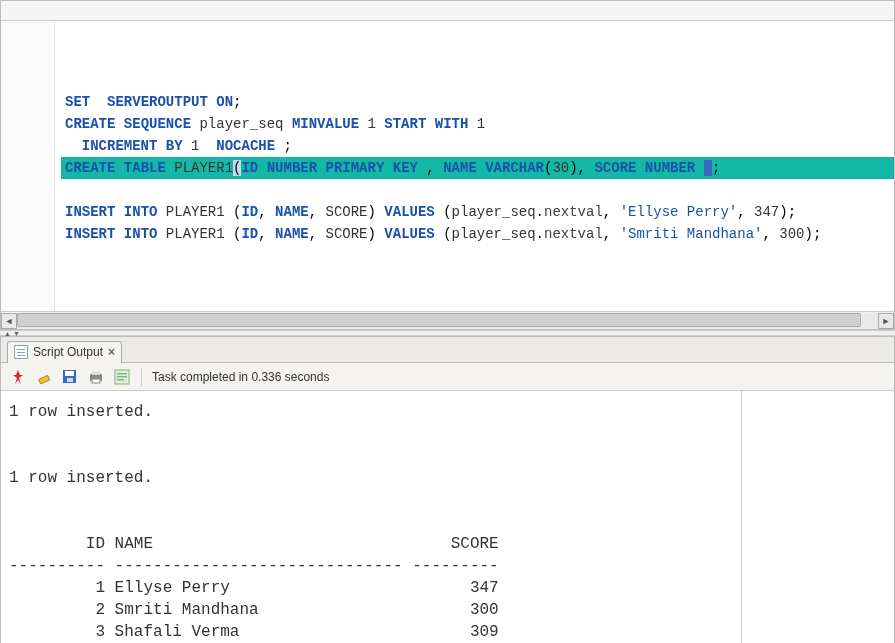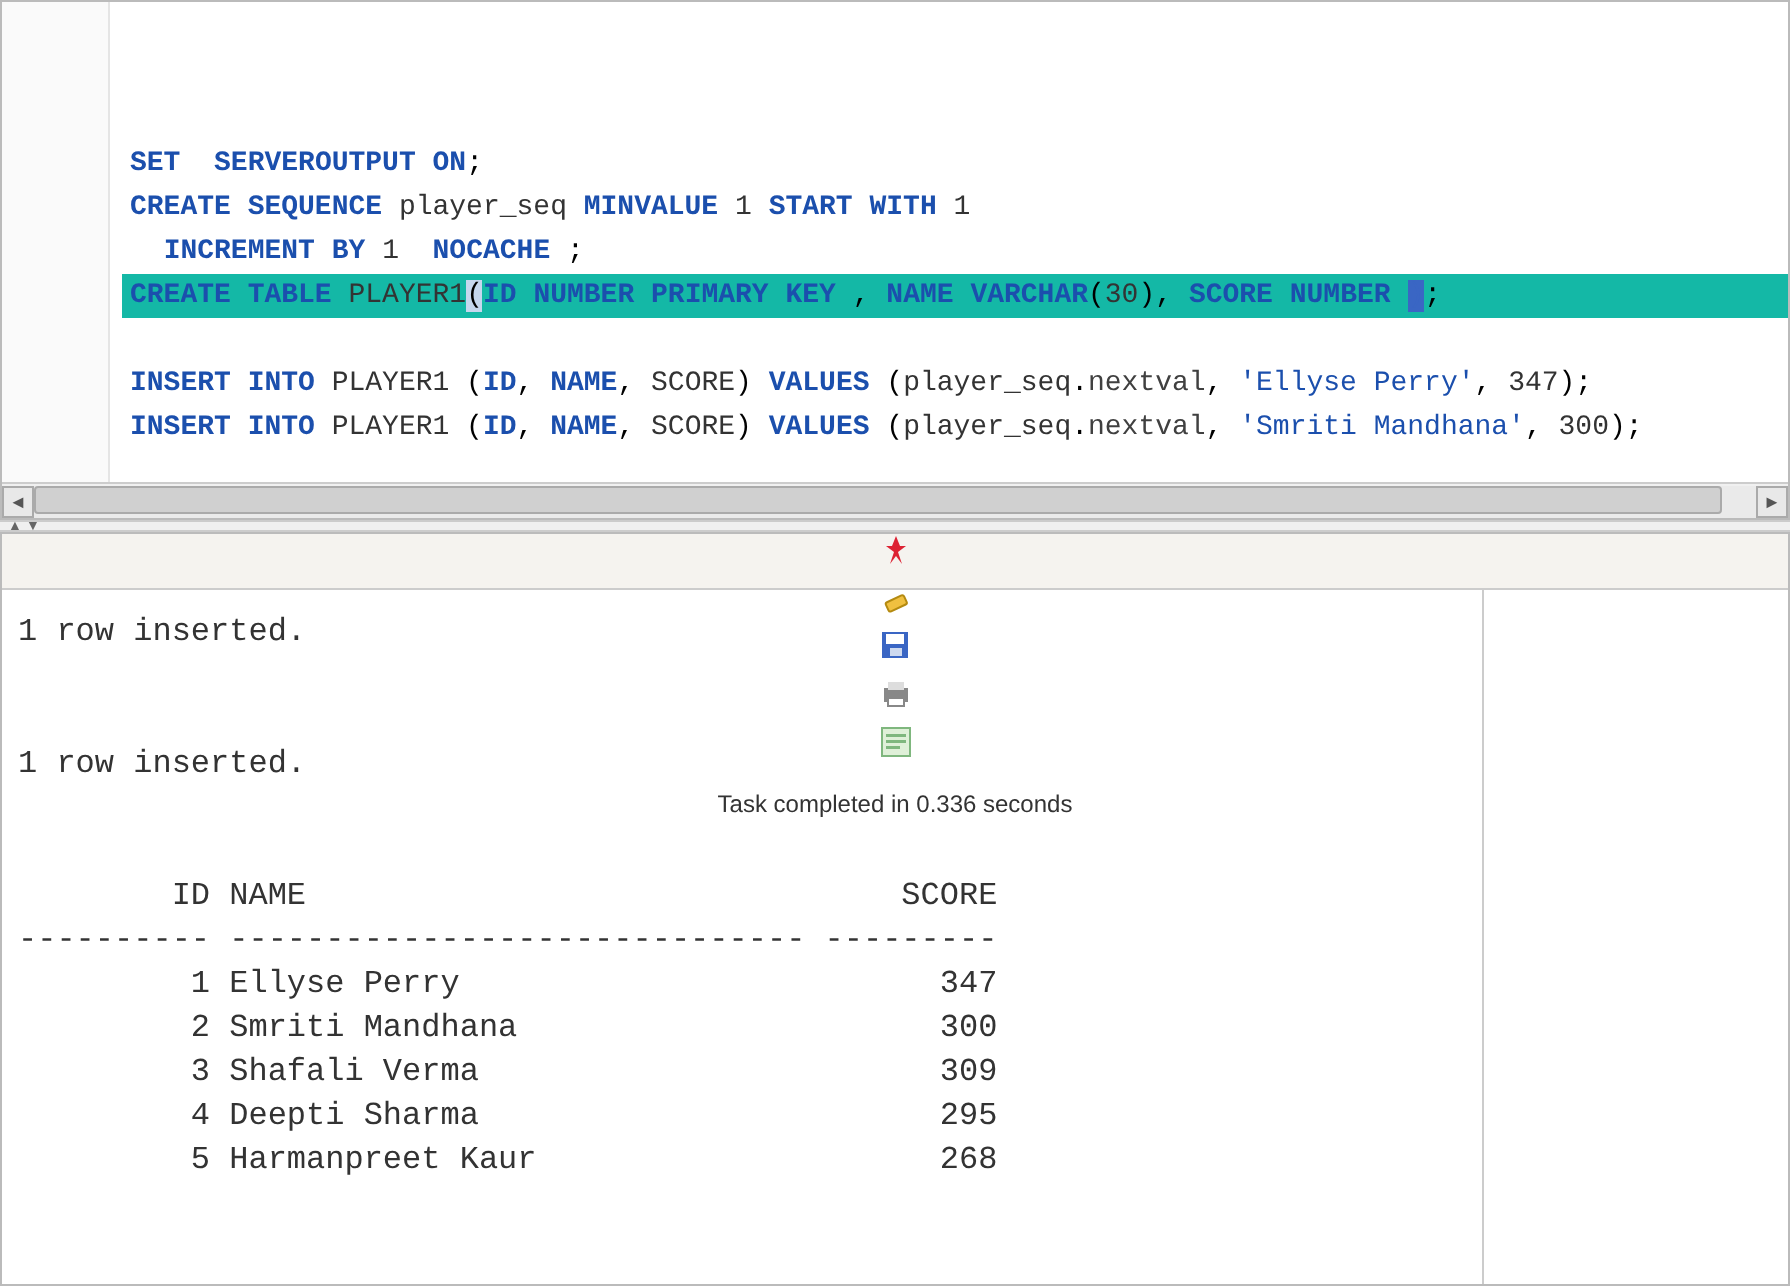--- a/index.html
+++ b/index.html
@@ -1,17 +1,17 @@
 <!DOCTYPE html>
 <html><head>
 <meta charset="utf-8">
 <style>
   * { margin: 0; padding: 0; box-sizing: border-box; }
   html, body { width: 895px; height: 643px; font-family: "Segoe UI", Tahoma, sans-serif; font-size: 12px; background: #f0f0f0; overflow: hidden; }
-  .pane-top { background: #fff; border: 1px solid #bbb; height: 260px; display: flex; flex-direction: row; }
+  .pane-top { background: #fff; border: 1px solid #bbb; height: 330px; display: flex; flex-direction: column; }
   .tabbar { height: 20px; background: #f5f5f5; border-bottom: 1px solid #ccc; }
   .editor-wrap { position: relative; flex: 1; overflow: hidden; background: #fff; }
   .editor { position: absolute; top: 0; left: 0; right: 0; height: calc(100% - 18px); overflow: auto; padding: 4px 0 4px 60px; font-family: "Courier New", monospace; font-size: 14px; line-height: 22px; white-space: pre; }
   .editor .gutter { position: absolute; left: 0; top: 0; width: 54px; height: 100%; border-right: 1px solid #e5e5e5; background: #fafafa; }
   .line { position: relative; padding-left: 4px; }
   .k-blue { color: #1b4fad; font-weight: bold; }
   .k-ident { color: #333; }
   .k-str { color: #1b4fad; }
   .k-func { color: #404040; }
   .hl-line { background: #14b8a6; }
@@ -25,21 +25,21 @@
   .splitter { height: 6px; background: #f0f0f0; border-top:1px solid #ccc; border-bottom:1px solid #ccc; display:flex; align-items:center; padding-left:4px; gap:2px; }
   .splitter .tri { font-size: 7px; color:#666; }
 
   .pane-bottom { display:flex; flex-direction: column; height: calc(643px - 260px - 6px); border:1px solid #bbb; background:#fff; }
   .out-tabbar { height: 26px; display:flex; align-items:flex-end; background:#eceae6; border-bottom:1px solid #bbb; padding-left:6px; gap:0; }
   .out-tab { display:flex; align-items:center; gap:5px; background:#f6f4f0; border:1px solid #aaa; border-bottom:none; border-radius:3px 3px 0 0; padding:3px 6px 4px 6px; font-size:12px; color:#333; position:relative; top:1px; }
   .out-tab .doc-icon { width:14px; height:14px; background:#fff; border:1px solid #88a2c4; position:relative; }
   .out-tab .doc-icon::after { content:""; position:absolute; left:2px; right:2px; top:3px; height:1px; background:#88a2c4; box-shadow:0 3px 0 #88a2c4, 0 6px 0 #88a2c4; }
   .out-tab .close { color:#666; font-weight:bold; cursor:default; }
 
-  .out-toolbar { height: 28px; display:flex; align-items:center; gap:8px; padding:0 8px; border-bottom:1px solid #ccc; background:#f5f3ef;flex-direction:column; }
+  .out-toolbar { height: 28px; display:flex; align-items:center; gap:8px; padding:0 8px; border-bottom:1px solid #ccc; background:#f5f3ef; }
   .tb-ico { width:18px; height:18px; display:inline-flex; align-items:center; justify-content:center; }
   .sep { width:1px; height:18px; background:#ccc; margin:0 2px; }
   .out-toolbar .task { color:#333; font-size:12px; }
 
   .out-body { flex:1; display:flex; }
   .out-text-wrap { flex:1; border-right:1px solid #ccc; overflow:auto; }
   .out-text { padding:10px 8px 8px 8px; font-family:"Courier New", monospace; font-size:16px; line-height:22px; white-space:pre; color:#333; }
   .out-side { width:152px; background:#fff; }
 
   svg { display:block; }
@@ -62,20 +62,27 @@
     </div>
   </div>
 </div>
 
 <div class="splitter">
   <span class="tri">▲</span>
   <span class="tri">▼</span>
 </div>
 
 <div class="pane-bottom">
+  <div class="out-tabbar">
+    <div class="out-tab">
+      <span class="doc-icon"></span>
+      <span>Script Output</span>
+      <span class="close">×</span>
+    </div>
+  </div>
   <div class="out-toolbar">
     <span class="tb-ico">
       <svg width="16" height="16">
           <path d="M8 1 L10 6 L13 6 L9 9 L11 15 L8 11 L5 15 L7 9 L3 6 L6 6 Z" fill="#d23"></path>
         </svg>
     </span>
     <span class="tb-ico">
       <svg width="16" height="16">
           <rect x="2" y="8" width="10" height="5" rx="1" fill="#f0c040" transform="rotate(-25 8 8)"></rect>
           <rect x="2" y="8" width="10" height="5" rx="1" fill="none" stroke="#b48a10" transform="rotate(-25 8 8)"></rect>

